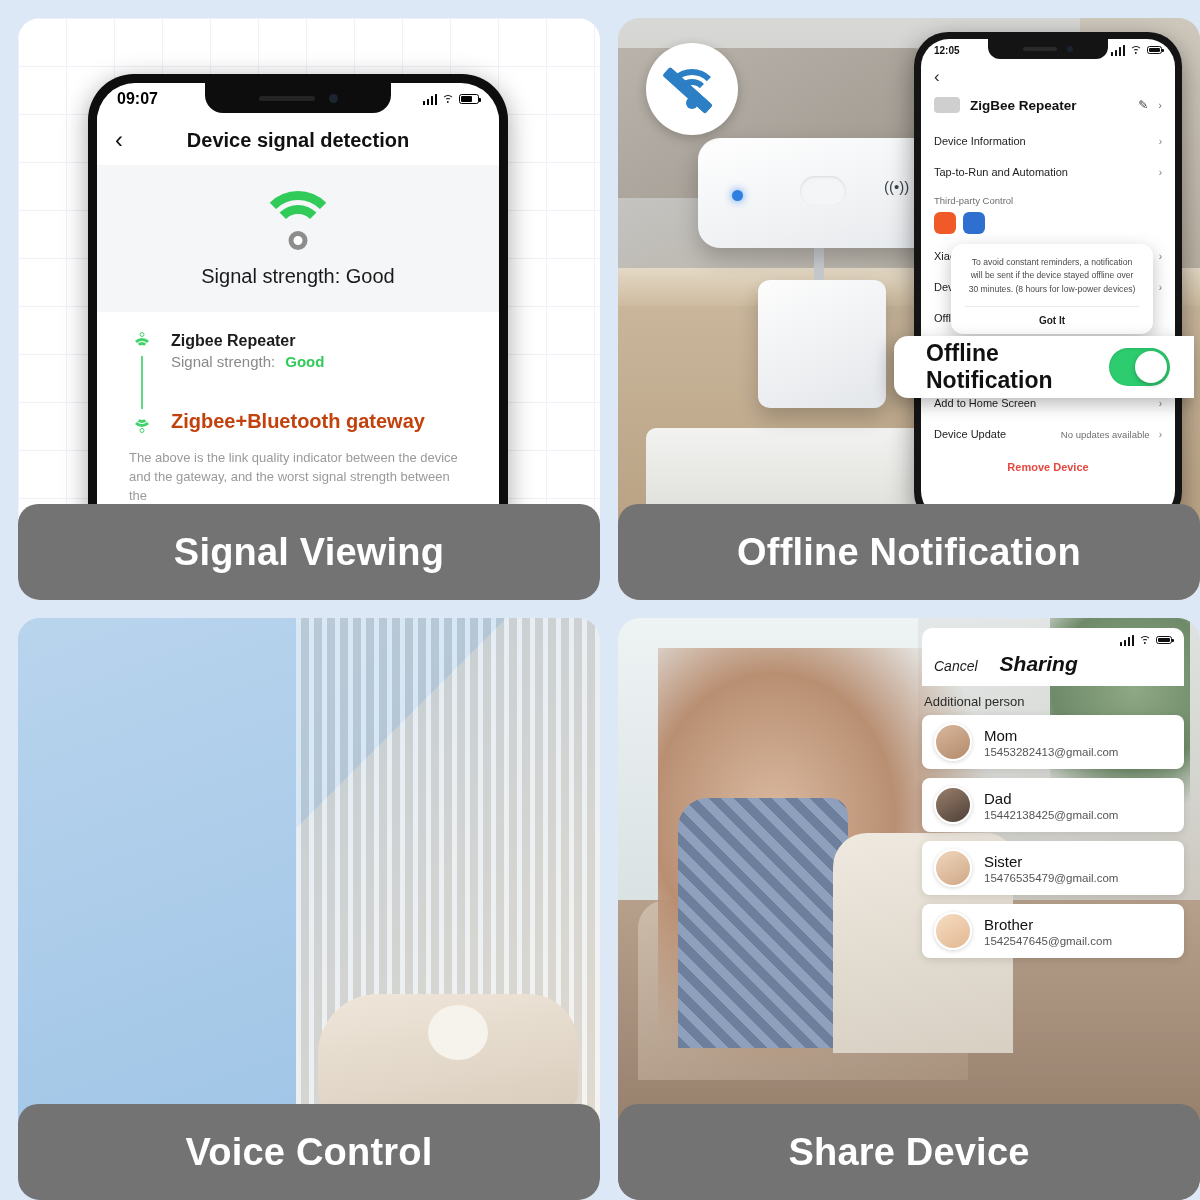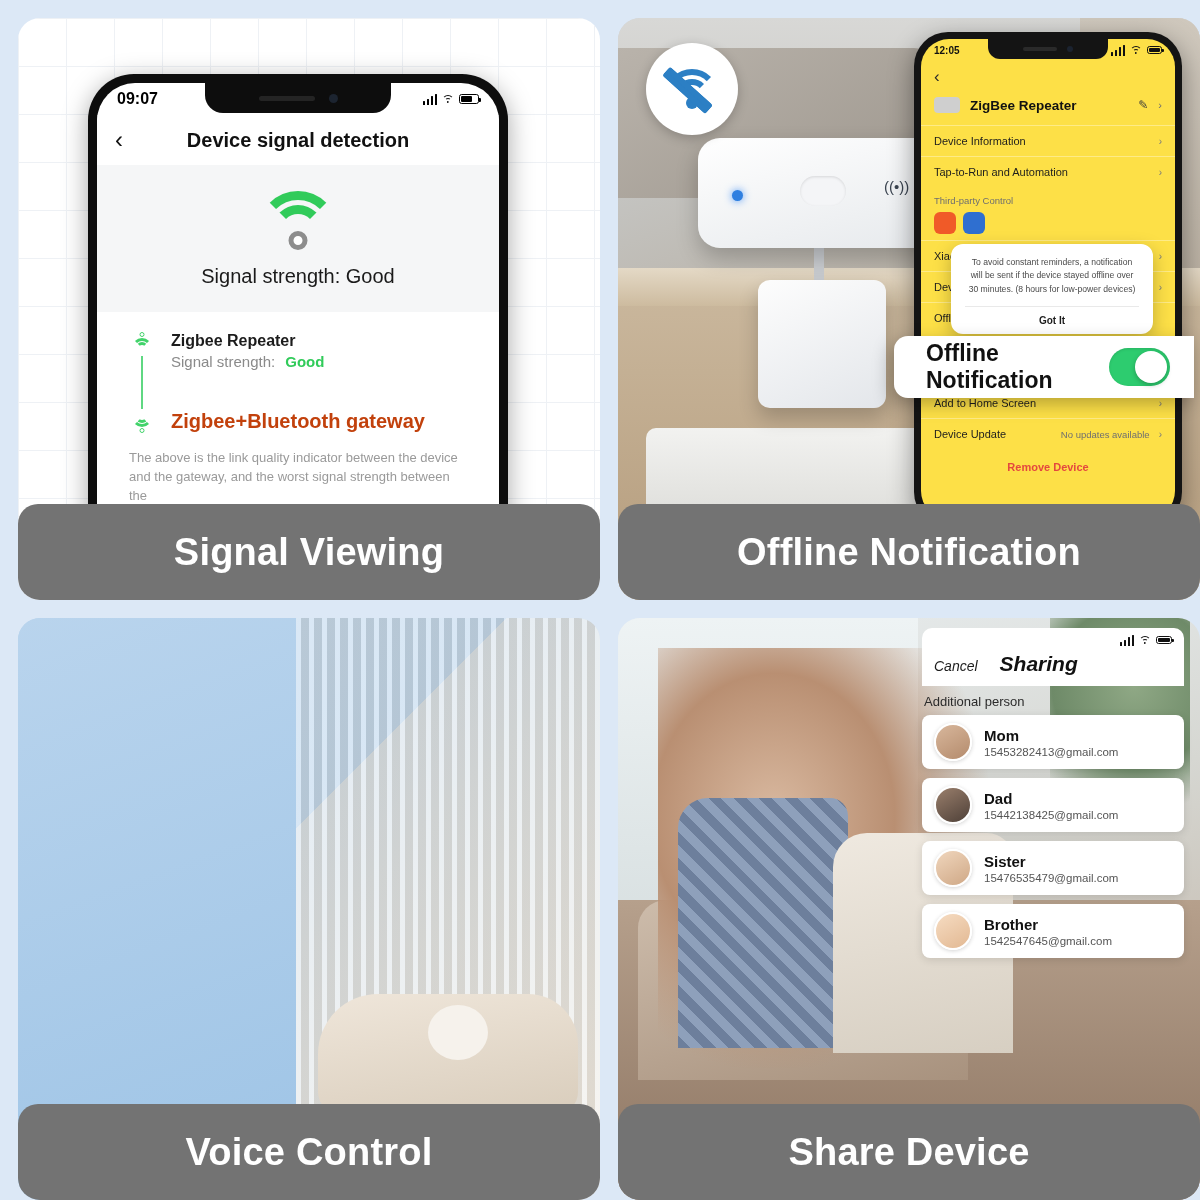--- a/index.html
+++ b/index.html
@@ -215,21 +215,21 @@
       box-shadow: 0 10px 20px rgba(0,0,0,.2); z-index:9; }
 
   .phone2 {
     position: absolute; right: 18px; top: 14px;
     width: 268px; height: 494px;
     background: #141414; border-radius: 34px;
     padding: 7px;
     box-shadow: 0 8px 26px rgba(0,0,0,.4);
     z-index: 15;
   }
-  .screen2 { position: relative; width: 100%; height: 100%; background: #fde047; border-radius: 28px; overflow: hidden; }
+  .screen2 { position: relative; width: 100%; height: 100%; background: #ffffff; border-radius: 28px; overflow: hidden; }
   .notch2 { position:absolute; top:0; left:50%; transform:translateX(-50%); width:120px; height:20px; background:#141414; border-radius:0 0 12px 12px; z-index:6;
             display:flex; align-items:center; justify-content:center; gap:10px; }
   .notch2 .sp { width:34px;height:3.4px;background:#2a2a2a;border-radius:2px; }
   .notch2 .cm { width:6px;height:6px;border-radius:50%;background:#1b2330; }
   .sb2 { height:22px; display:flex; align-items:center; justify-content:space-between; padding:0 13px; font-size:10px; font-weight:bold; color:#111; }
   .sb2 .bars i { background:#111; }
   .sb2 .batt { border-color:#111; width:15px; height:7.6px; }
   .sb2 .batt::after { background:#111; height:3px; top:2px; right:-2.6px; width:1.6px; }
   .sb2 .batt i { background:#111; width:80%; }
   .wifi-mini { width:12px;height:9px;position:relative; }
@@ -333,21 +333,21 @@
     background: #fff; border-radius: 8px;
     padding: 8px 12px; margin-bottom: 9px;
     box-shadow: 0 2px 8px rgba(0,0,0,.12);
   }
   .avatar { width: 38px; height: 38px; border-radius: 50%; flex: none;
             background: linear-gradient(150deg,#d8b79c,#b48b6c); border: 2px solid #fff;
             box-shadow: 0 1px 4px rgba(0,0,0,.18); }
   .avatar.a2 { background: linear-gradient(150deg,#9a7f6c,#4e4038); }
   .avatar.a3 { background: linear-gradient(150deg,#f0d6bd,#cfa886); }
   .avatar.a4 { background: linear-gradient(150deg,#f6dcc2,#e2b892); }
-  .person .nm2 { font-size: 15px; font-weight: bold; color: #111; }
+  .person .nm2 { font-size: 15px; font-weight: normal; color: #111; }
   .person .em2 { font-size: 11.5px; color: #555; margin-top: 2px; }
   .add-btn {
     background: #1677ff; color: #fff; border-radius: 8px;
     height: 34px; display: flex; align-items: center; justify-content: center;
     font-size: 16px; font-weight: bold;
     box-shadow: 0 3px 10px rgba(22,119,255,.4);
   }
 </style>
 </head>
 <body>

